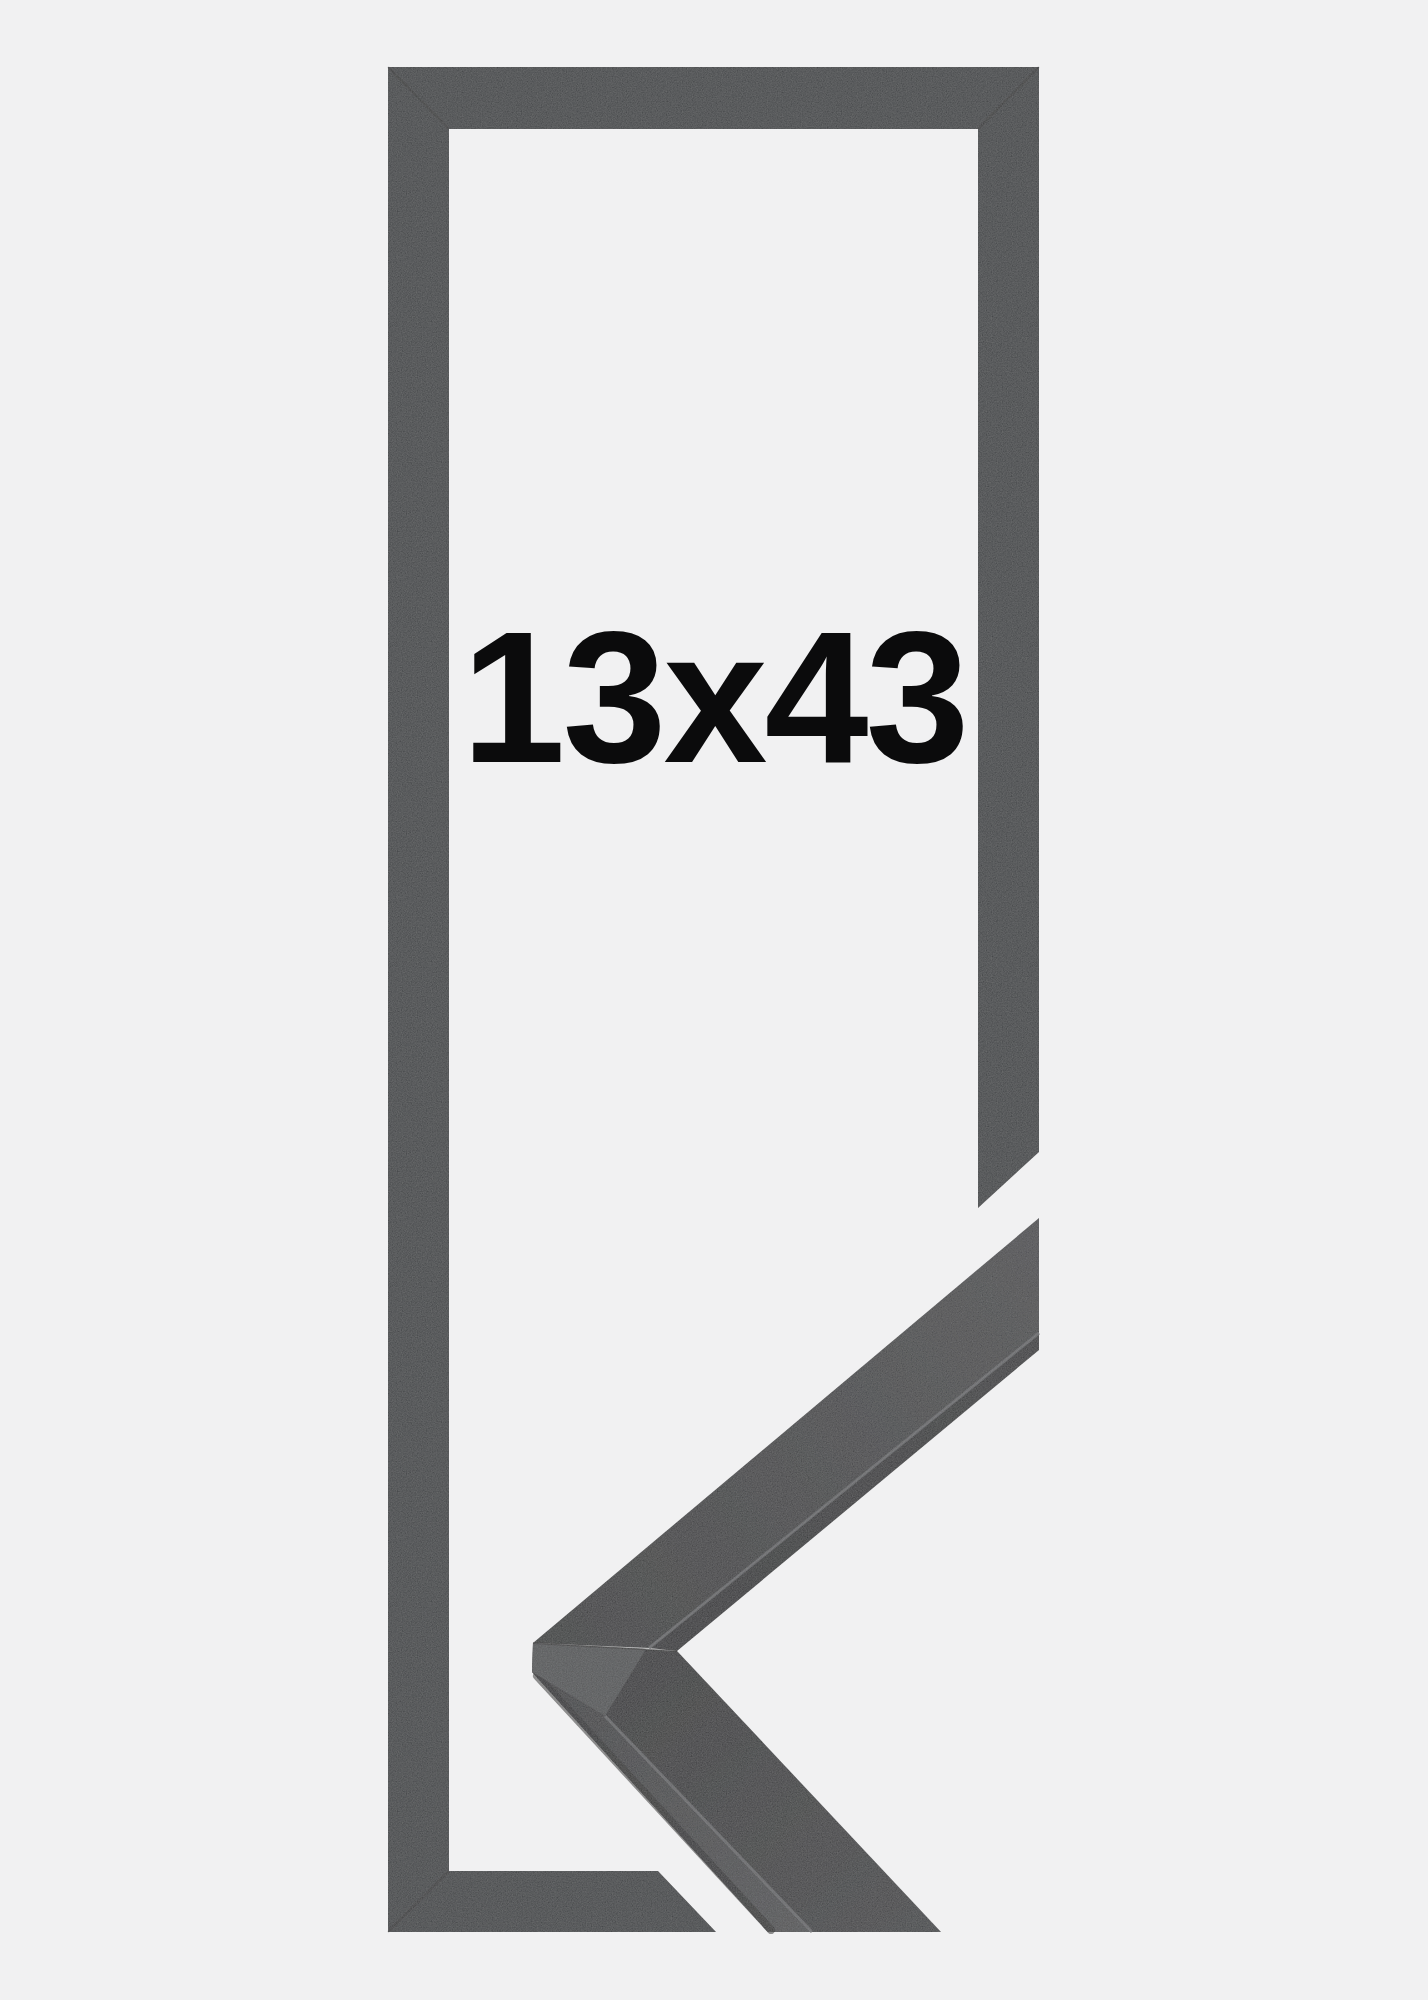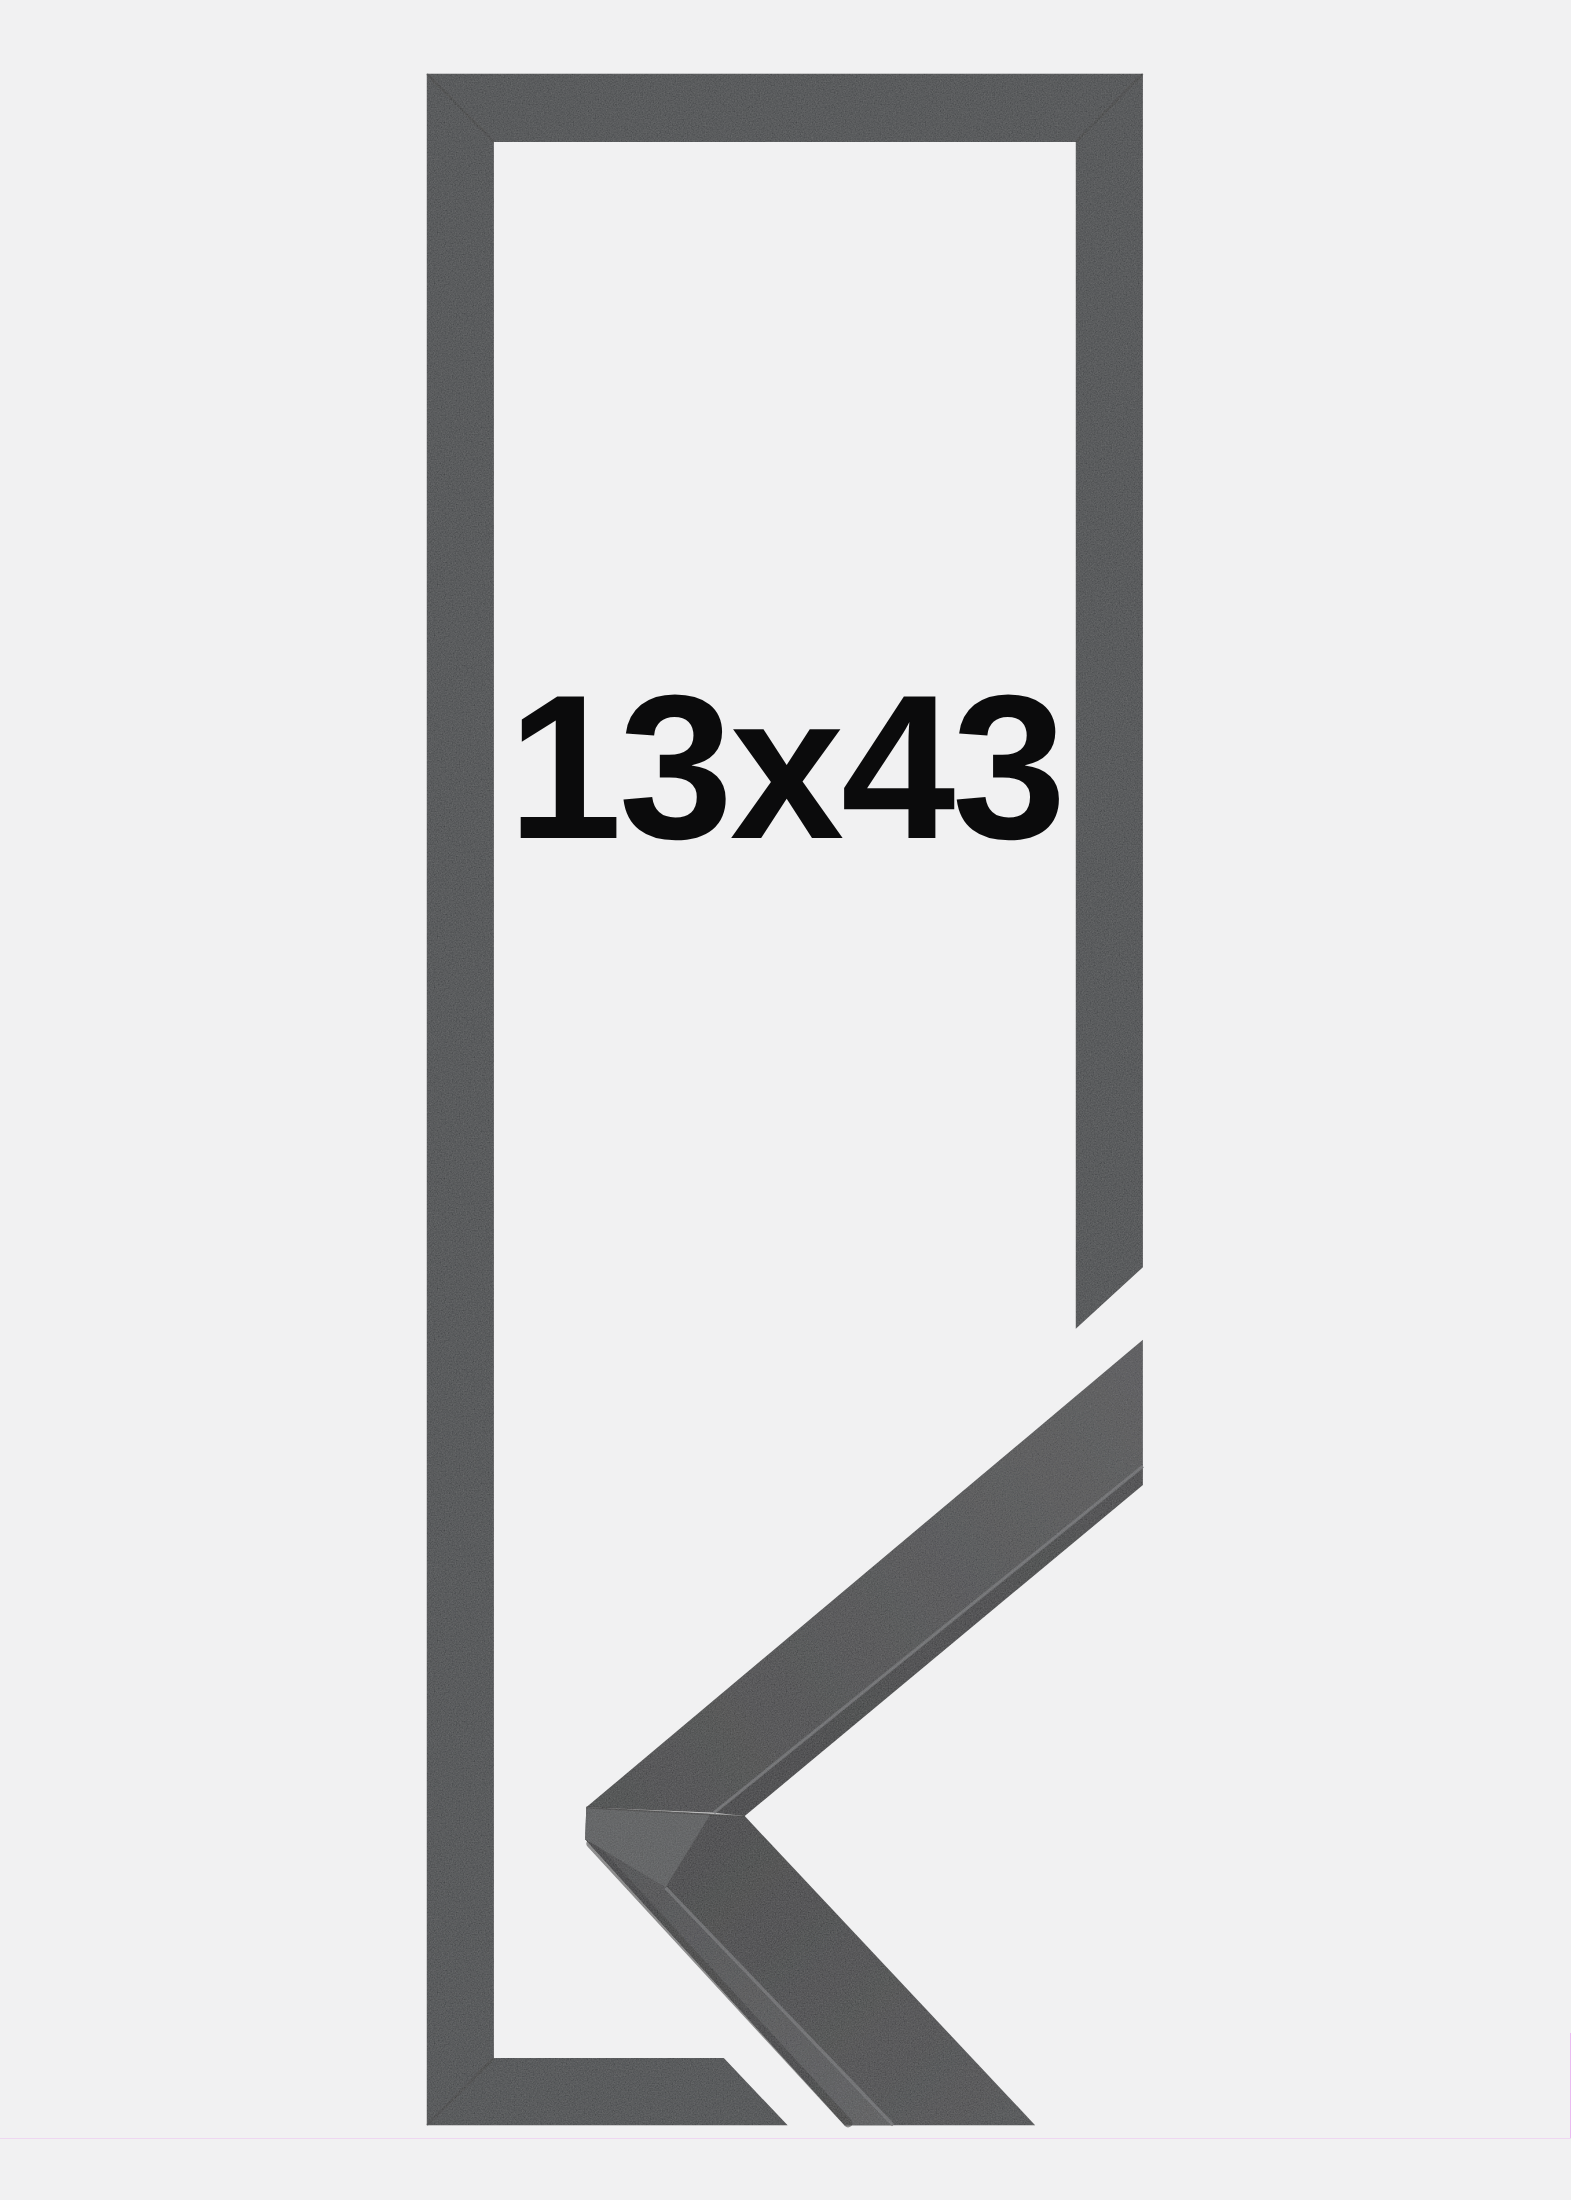--- a/index.html
+++ b/index.html
@@ -5,21 +5,21 @@
   html, body {
     margin: 0;
     padding: 0;
     background: #f1f1f2;
   }
   .stage {
     position: relative;
     width: 1428px;
     height: 1944px;
     overflow: hidden;
-    background: #d946ef;
+    background: #4d7c0f;
     font-family: "Liberation Sans", sans-serif;
   }
   .stage svg {
     position: absolute;
     left: 0;
     top: 0;
     display: block;
   }
   .size-label-text {
     font-family: "Liberation Sans", "DejaVu Sans", sans-serif;

